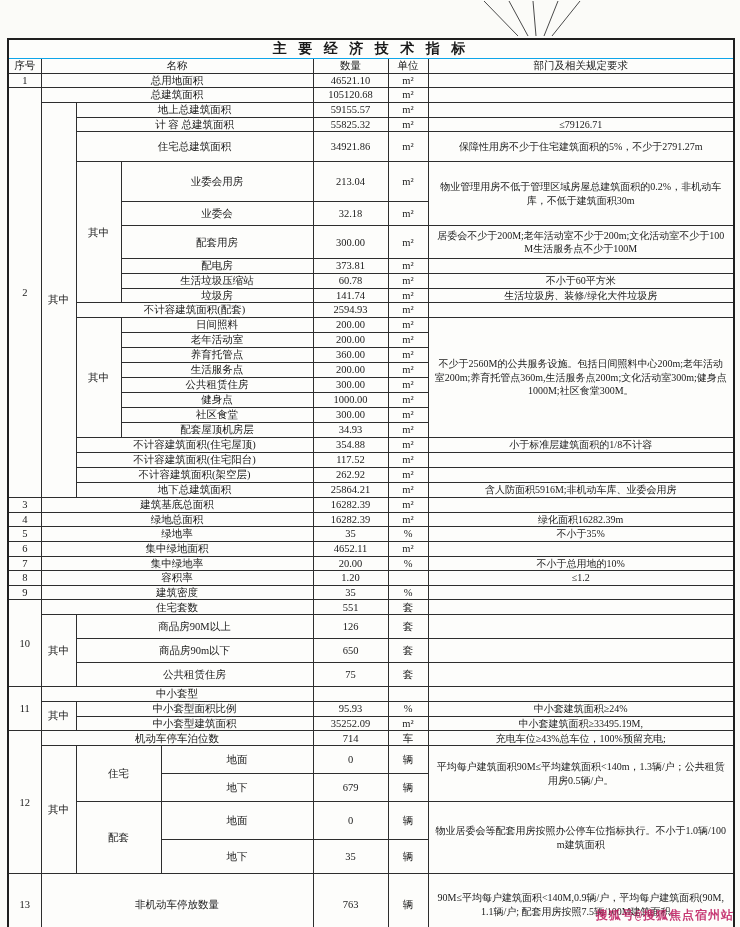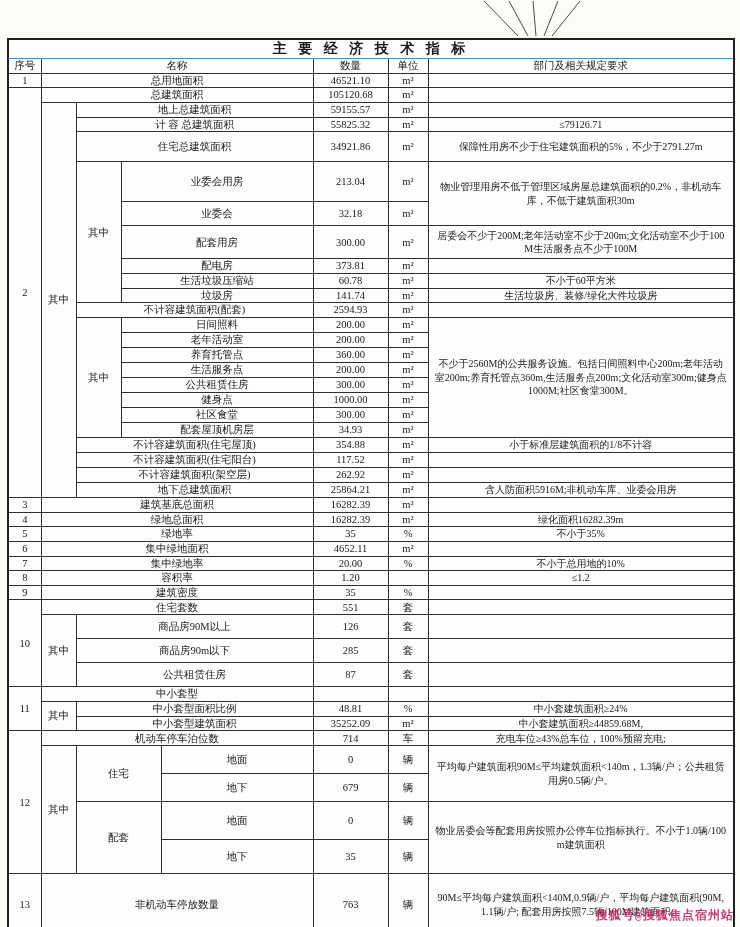--- a/index.html
+++ b/index.html
@@ -299,53 +299,53 @@
 <tr class="h24">
   <td rowspan="3">其中</td>
   <td colspan="3">商品房90M以上</td>
   <td>126</td>
   <td>套</td>
   <td></td>
 </tr>
 
 <tr class="h24">
   <td colspan="3">商品房90m以下</td>
-  <td>285</td>
+  <td>650</td>
   <td>套</td>
   <td></td>
 </tr>
 
 <tr class="h24">
   <td colspan="3">公共租赁住房</td>
-  <td>87</td>
+  <td>75</td>
   <td>套</td>
   <td></td>
 </tr>
 
 <tr class="h13">
   <td rowspan="3">11</td>
   <td colspan="4">中小套型</td>
   <td></td>
   <td></td>
   <td></td>
 </tr>
 
 <tr class="h13">
   <td rowspan="2">其中</td>
   <td colspan="3">中小套型面积比例</td>
-  <td>48.81</td>
+  <td>95.93</td>
   <td>%</td>
   <td class="req">中小套建筑面积≥24%</td>
 </tr>
 
 <tr class="h13">
   <td colspan="3">中小套型建筑面积</td>
   <td>35252.09</td>
   <td>m²</td>
-  <td class="req">中小套建筑面积≥44859.68M,</td>
+  <td class="req">中小套建筑面积≥33495.19M,</td>
 </tr>
 
 <tr class="h15">
   <td rowspan="5">12</td>
   <td colspan="4">机动车停车泊位数</td>
   <td>714</td>
   <td>车</td>
   <td class="req">充电车位≥43%总车位，100%预留充电;</td>
 </tr>
 

